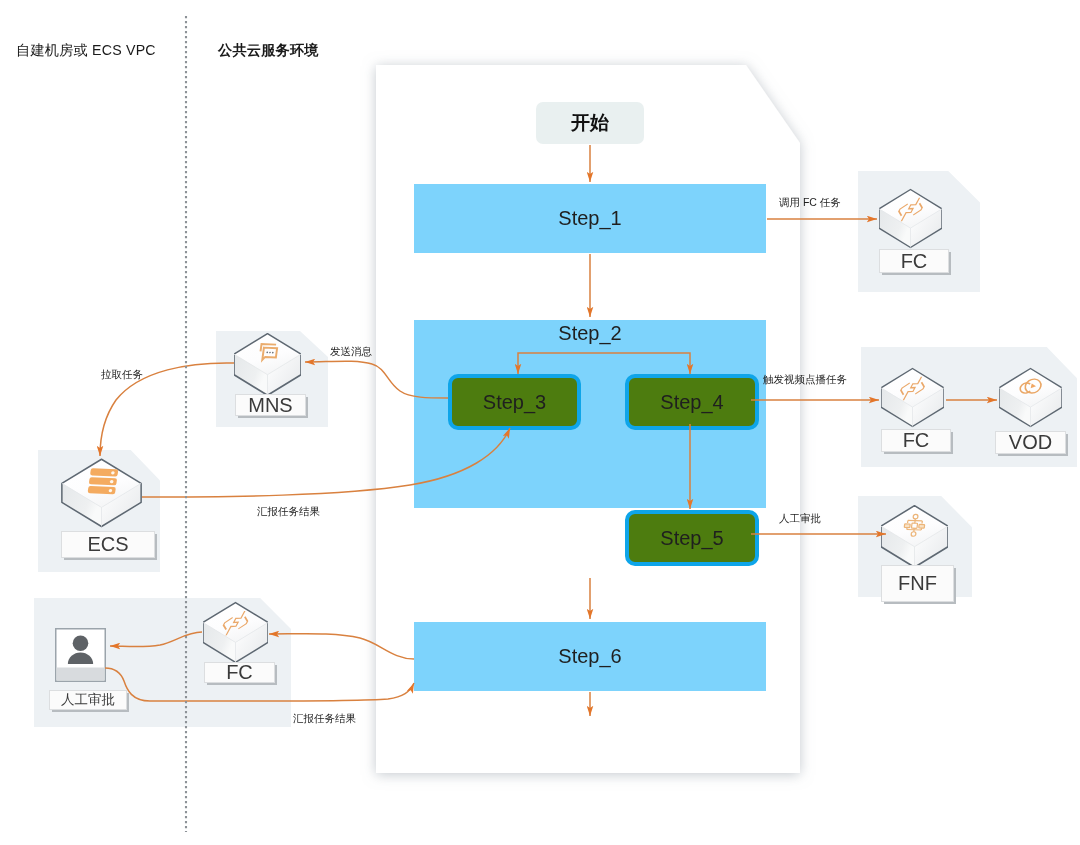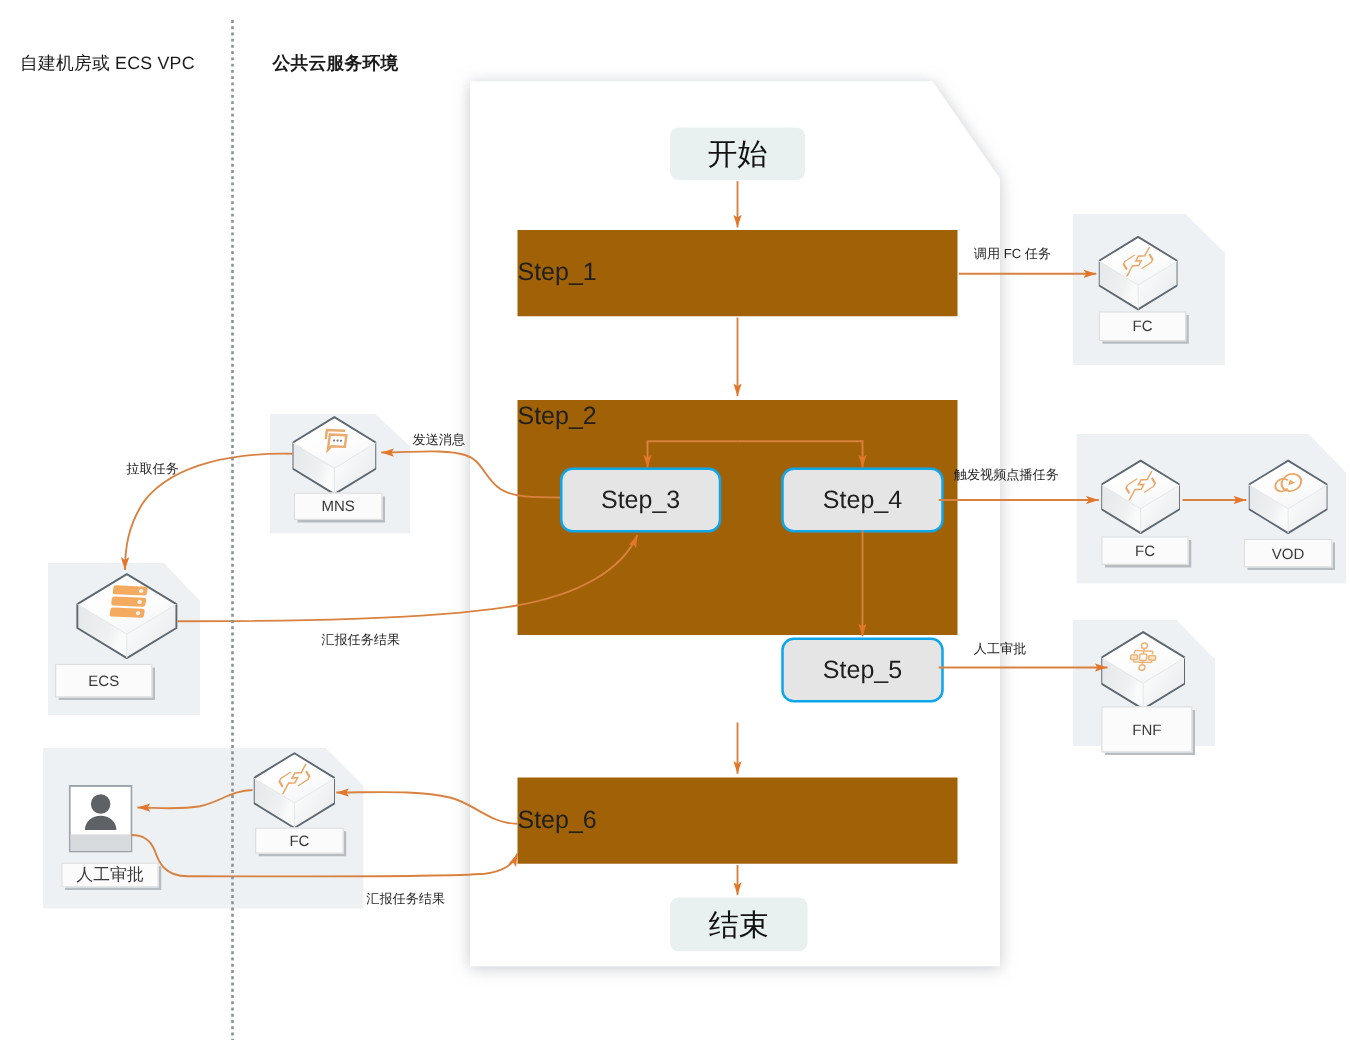--- a/index.html
+++ b/index.html
@@ -10,43 +10,43 @@
   .abs{position:absolute;}
 
   
   .zone-label{font-size:14.2px;font-weight:normal;color:#1a1a1a;white-space:nowrap;letter-spacing:.2px;}
   .zone-label.plain{font-weight:bold;}
 
   
   #wf-panel{left:356px;top:45px;}
 
   
-  .stepbox{background:#a16207;display:flex;align-items:center;}
+  .stepbox{background:#7dd3fc;display:flex;align-items:center;justify-content:center;}
   .stepbox span{font-size:20px;color:#1f1f1f;}
   .terminal{background:#e9f0f0;border-radius:7px;display:flex;align-items:center;justify-content:center;}
-  .terminal span{font-size:24px;font-weight:normal;color:#111;}
-  .substep{background:#e5e5e5;border:2px solid #0ea5e9;border-radius:10px;
+  .terminal span{font-size:19px;font-weight:bold;color:#111;}
+  .substep{background:#4d7c0f;border:4px solid #0ea5e9;border-radius:10px;
            display:flex;align-items:center;justify-content:center;}
   .substep span{font-size:20px;color:#1f1f1f;}
 
   
   #wf-title{left:375px;top:772px;width:428px;height:56px;background:#fff;
             border:1px solid #e3e5e7;border-radius:2px;
             box-shadow:0 2px 3px rgba(140,146,152,.42);
             display:flex;align-items:center;justify-content:center;}
   #wf-title span{font-size:19px;color:#2b2b2b;letter-spacing:.3px;}
 
   
   .svc-panel{background:#edf1f4;}
 
   
   .svc-label{background:#fbfbfb;border:1px solid #dcdee0;
              box-shadow:2.5px 2.5px 0 -0.5px #b7bcc0;
              display:flex;align-items:center;justify-content:center;box-sizing:border-box;}
-  .svc-label span{font-size:12px;color:#3a3a3a;}
+  .svc-label span{font-size:20px;color:#3a3a3a;}
   .svc-label.cn span{font-size:13.5px;color:#3a3a3a;}
 
   
   .edge-label{font-size:10.5px;color:#1f1f1f;white-space:nowrap;}
 
   svg{display:block;}
   #links{left:0;top:0;width:1080px;height:845px;pointer-events:none;}
 </style>
 </head>
 <body>
@@ -85,23 +85,20 @@
     <span>Step_3</span>
   </div>
   <div class="abs substep" style="left:625px;top:374px;width:126px;height:48px;">
     <span>Step_4</span>
   </div>
   <div class="abs substep" style="left:625px;top:510px;width:126px;height:48px;">
     <span>Step_5</span>
   </div>
   <div class="abs stepbox" style="left:414px;top:622px;width:352px;height:69px;">
     <span>Step_6</span>
-  </div>
-  <div class="abs terminal" style="left:536px;top:718px;width:110px;height:43px;">
-    <span>结束</span>
   </div>
 
 
   <svg class="abs" width="0" height="0" aria-hidden="true">
     <defs>
       <linearGradient id="cubeTop" x1="0.15" y1="0" x2="0.6" y2="1">
         <stop offset="0" stop-color="#ffffff"></stop>
           <stop offset="0.6" stop-color="#fdfdfe"></stop>
         <stop offset="1" stop-color="#f4f5f6"></stop>
       </linearGradient>
@@ -154,21 +151,21 @@
         <rect x="-13.2" y="-3.8" width="26.4" height="7.6" rx="2.1"></rect>
         <rect x="-13.2" y="5.6" width="26.4" height="7.6" rx="2.1"></rect>
       </g>
       <g fill="#fdf6ec">
         <circle cx="8.4" cy="-9.4" r="1.7"></circle>
           <circle cx="8.4" cy="0" r="1.7"></circle>
           <circle cx="8.4" cy="9.4" r="1.7"></circle>
       </g>
     </g>
   </svg>
-  <div class="abs svc-label" style="left:44px;top:531px;width:78px;height:27px;">
+  <div class="abs svc-label" style="left:61px;top:531px;width:94px;height:27px;">
     <span>ECS</span>
   </div>
 
   <svg class="abs" style="left:879px;top:187px;" width="63" height="64" viewBox="0 0 63 64">
     <polygon points="31.5,2.5 63,21.8 31.5,41.1 0,21.8" fill="url(#cubeTop)"></polygon>
     <polygon points="0,21.8 31.5,41.1 31.5,60.5 0,41.2" fill="url(#cubeLeft)"></polygon>
     <polygon points="31.5,41.1 63,21.8 63,41.2 31.5,60.5" fill="url(#cubeRight)"></polygon>
     <path d="M31.5,2.5 L63,21.8 L63,41.2 L31.5,60.5 L0,41.2 L0,21.8 Z" fill="none" stroke="#5e6872" stroke-width="1.45" stroke-linejoin="round"></path>
     <path d="M0,21.8 L31.5,41.1 L63,21.8" fill="none" stroke="#e4e7e9" stroke-width="0.75"></path>
     <path d="M31.5,41.1 L31.5,60.5" fill="none" stroke="#e4e7e9" stroke-width="0.75"></path>

